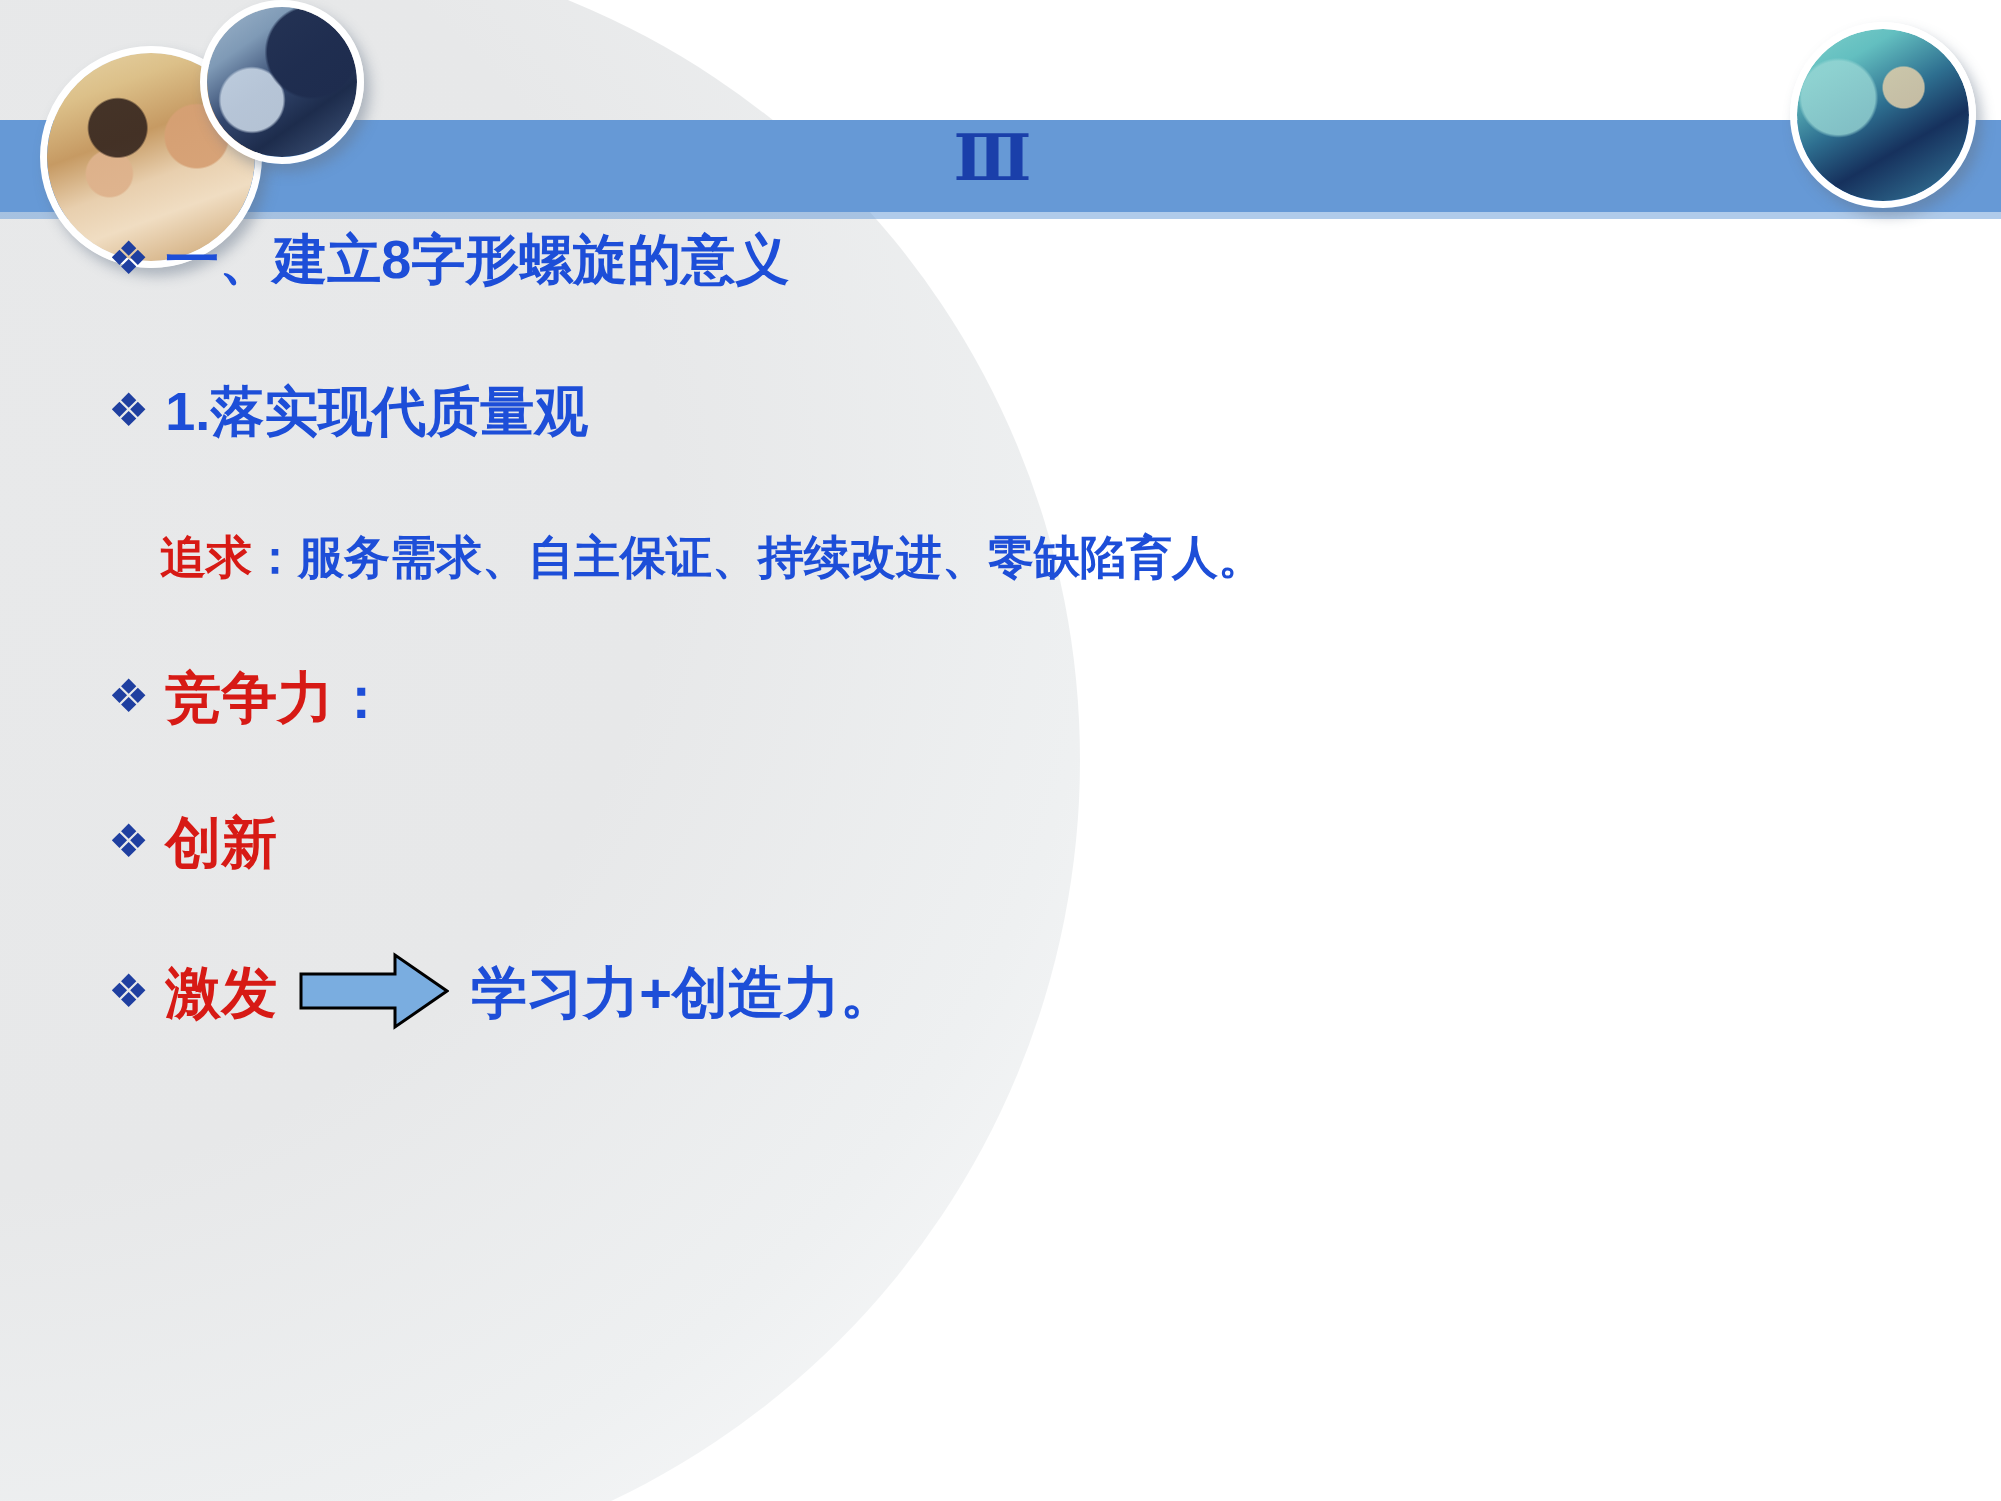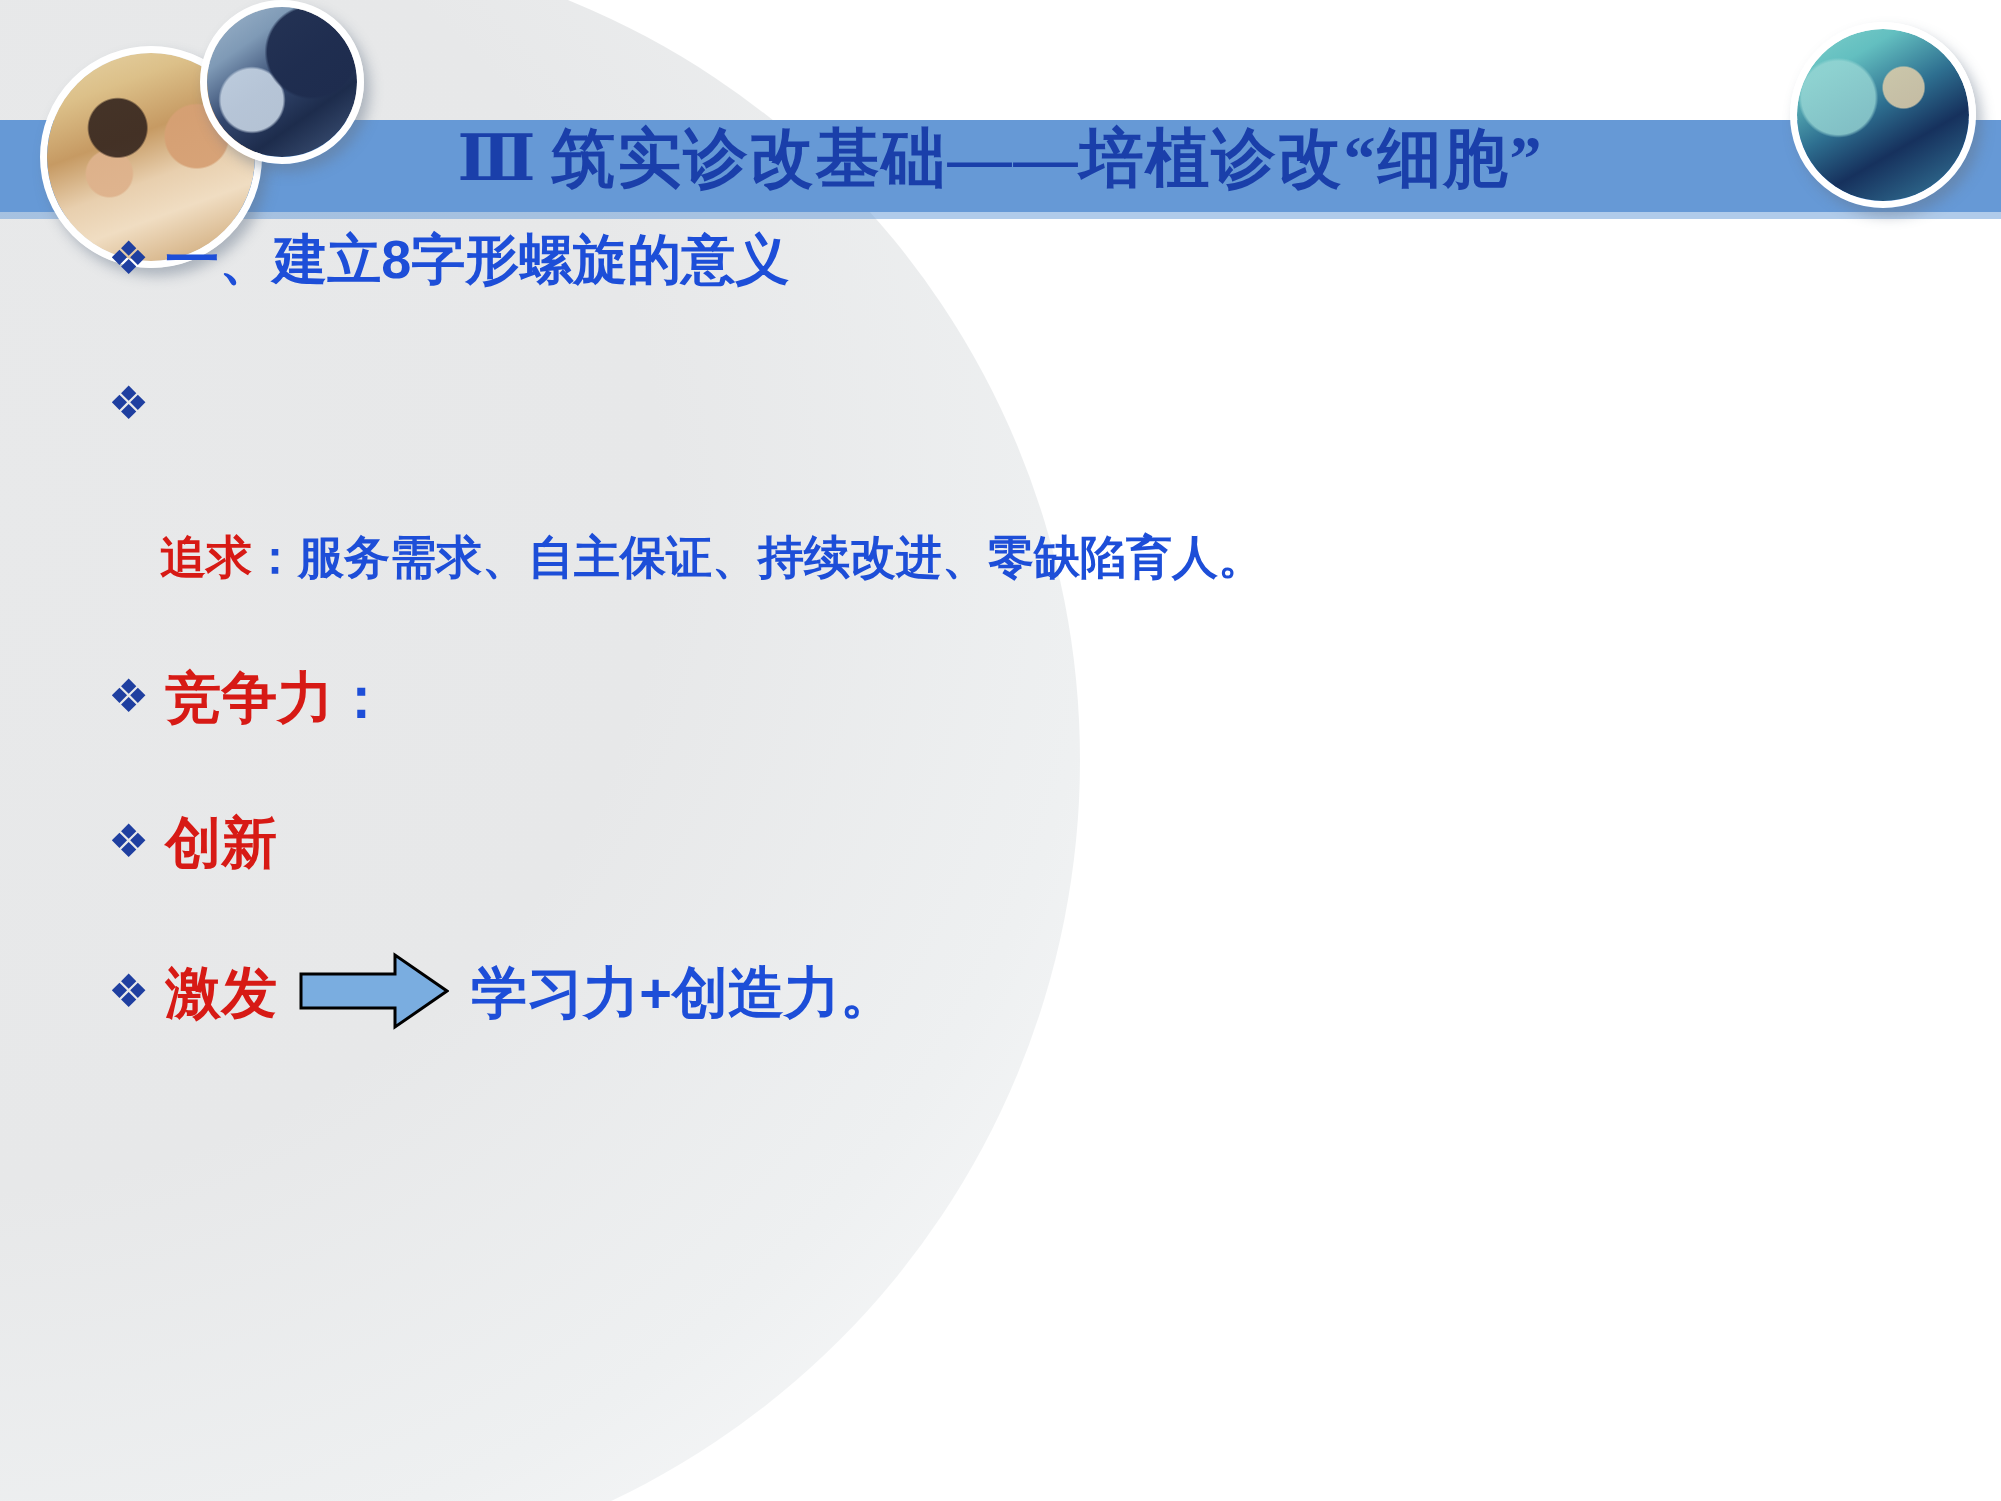--- a/index.html
+++ b/index.html
@@ -183,21 +183,20 @@
 <body>
 
 <div id="slide">
 
   <div class="bg-ellipse"></div>
 
   <div class="header-band"></div>
 
   <div class="header-title">
     <span class="numeral">Ⅲ</span>
-    <span>筑实诊改基础——培植诊改“细胞”</span>
   </div>
 
   <div class="photo photo-workers">
     <div class="photo-inner"></div>
   </div>
   <div class="photo photo-handshake">
     <div class="photo-inner"></div>
   </div>
   <div class="photo photo-presenter">
     <div class="photo-inner"></div>
@@ -205,20 +204,21 @@
 
   <div class="content">
 
     <div class="line line-heading">
       <span class="bullet">❖</span>
       <span class="txt-blue">一、建立8字形螺旋的意义</span>
     </div>
 
     <div class="line line-1">
       <span class="bullet">❖</span>
+      <span class="txt-blue">1.落实现代质量观</span>
     </div>
 
     <div class="line line-pursuit">
       <span class="txt-red">追求</span>
       <span class="txt-blue">：服务需求、自主保证、持续改进、零缺陷育人。</span>
     </div>
 
     <div class="line line-2">
       <span class="bullet">❖</span>
       <span class="txt-red">竞争力</span>

